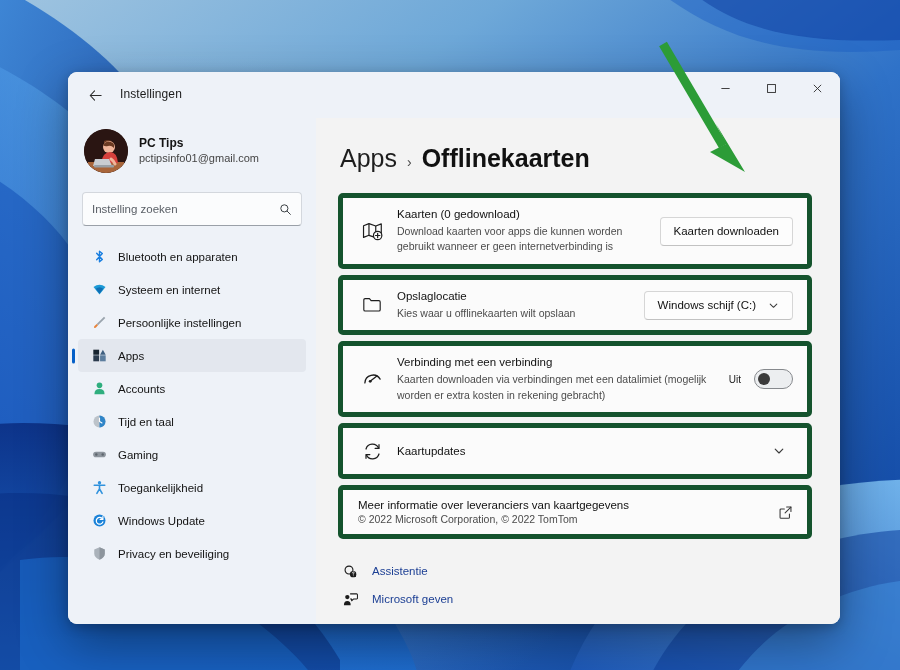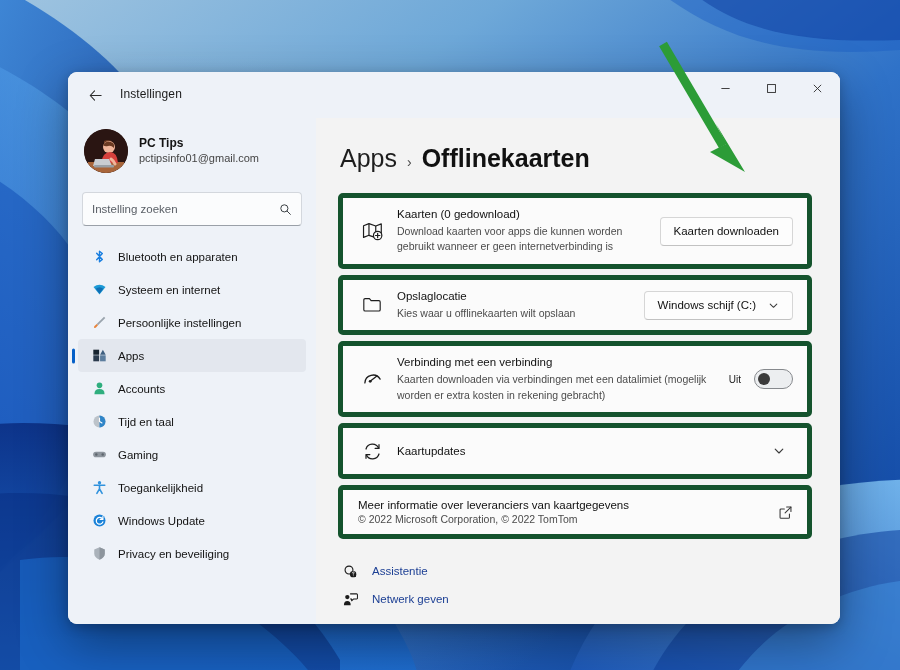--- a/index.html
+++ b/index.html
@@ -561,21 +561,21 @@
         </div>
 
         <div class="footlink">
           <span class="fl-icon">
             <svg width="15" height="15" viewBox="0 0 16 16">
               <circle cx="4.6" cy="5.4" r="2.3" fill="currentColor"></circle>
               <path d="M1 14 Q1 9.6 4.6 9.6 Q8.2 9.6 8.2 14 Z" fill="currentColor"></path>
               <path d="M7.6 2 H14.6 A.8 .8 0 0 1 15.4 2.8 V6.6 A.8 .8 0 0 1 14.6 7.4 H11.4 L9.2 9.4 V7.4 H7.6" fill="#fbfbfb" stroke="currentColor" stroke-width="1.1" stroke-linejoin="round"></path>
             </svg>
           </span>
-          <span class="fl-text">Netwerk geven</span>
+          <span class="fl-text">Microsoft geven</span>
         </div>
 
       </div>
     </div>
   </div>
 </div>
 
 <svg id="arrow" width="900" height="670" viewBox="0 0 900 670">
   <g stroke="#2c9c37" fill="#2c9c37">
     <path d="M663 44 L723 146" stroke-width="9" stroke-linecap="butt" fill="none"></path>

